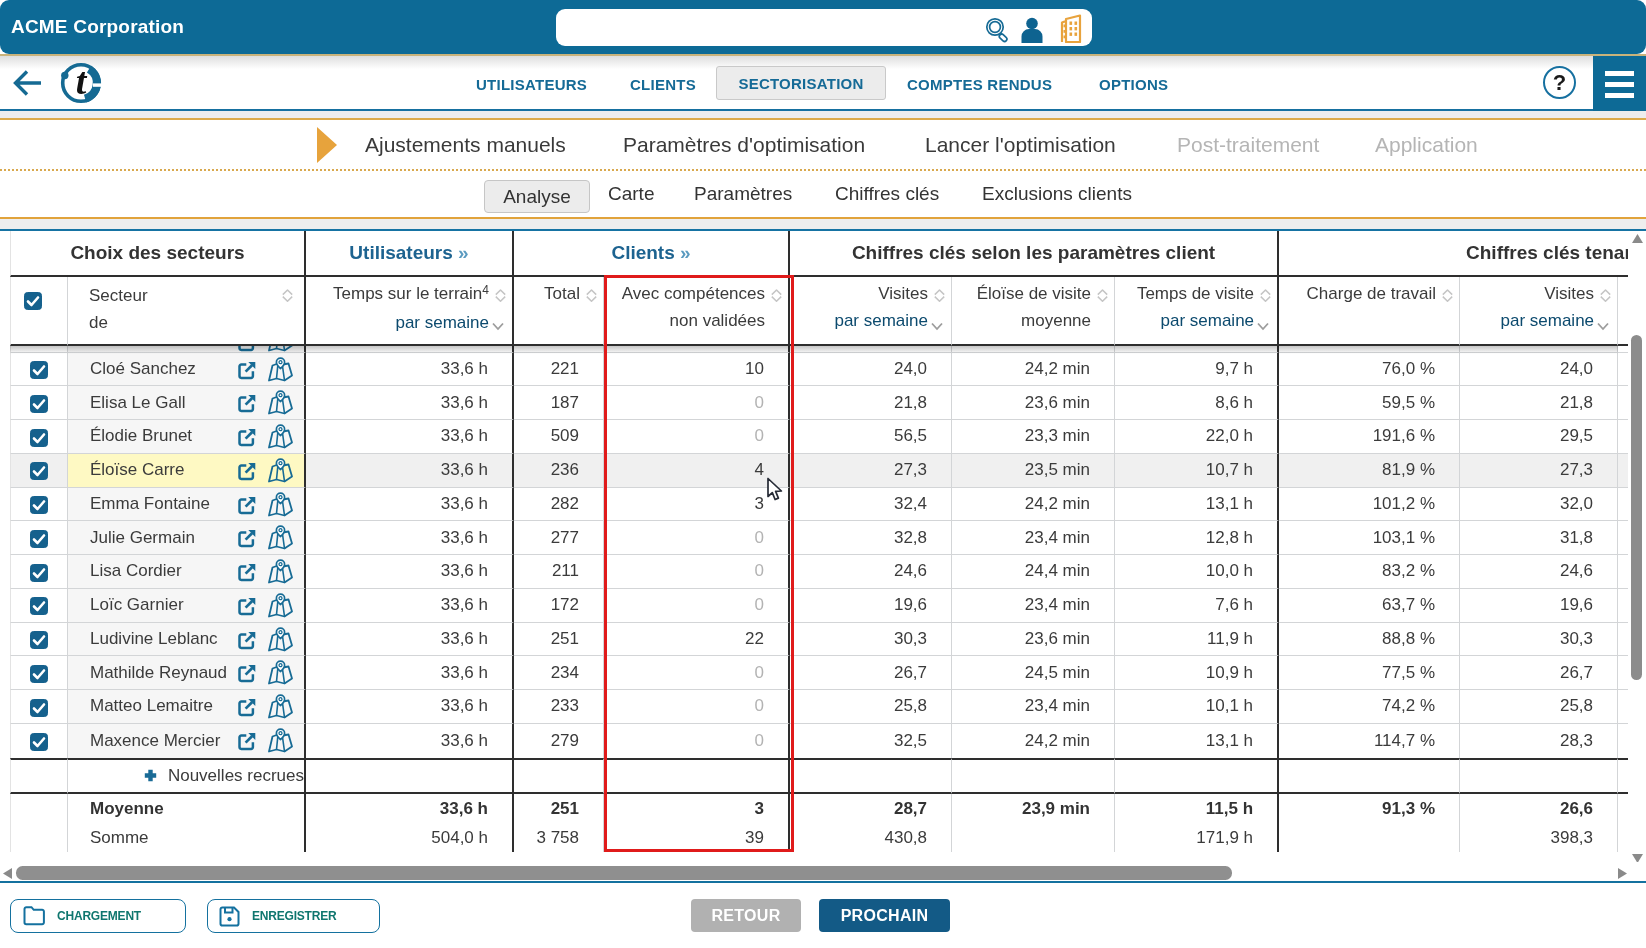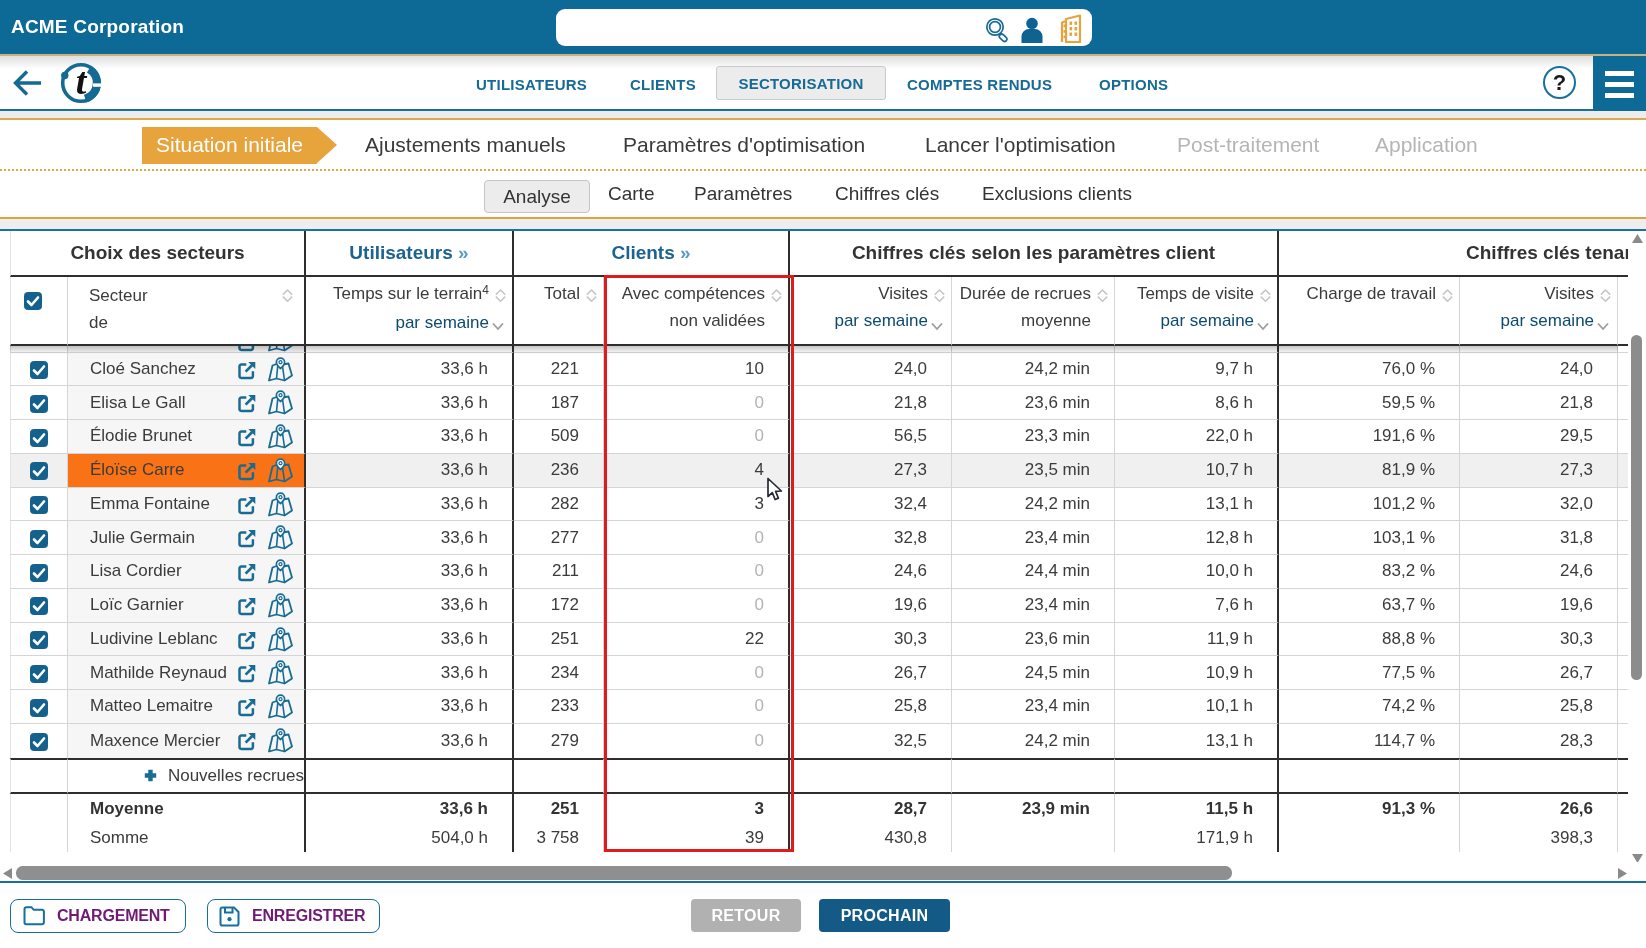--- a/index.html
+++ b/index.html
@@ -1,20 +1,20 @@
 <!DOCTYPE html>
 <html><head><meta charset="utf-8"><style>
 * { margin:0; padding:0; box-sizing:border-box; }
 html,body { width:1646px; height:948px; overflow:hidden; background:#fff;
   font-family:"Liberation Sans", sans-serif; }
 #page { position:relative; width:1646px; height:948px; }
 .abs { position:absolute; }
 
 
-#topbar { left:0; top:0; width:1646px; height:54px; background:#0d6a96; }
+#topbar { left:0; top:0; width:1646px; height:54px; background:#0d6a96;border-radius:9px; }
 #topbar .title { position:absolute; left:11px; top:16px; font-size:19px; font-weight:bold; color:#fff; letter-spacing:0.2px; }
 #search { position:absolute; left:556px; top:8.5px; width:536px; height:37px; background:#fff; border-radius:9px; }
 #search .stext { position:absolute; left:11px; top:7px; font-size:20px; letter-spacing:0.35px; color:#1b6d99; }
 #tanline { left:0; top:54px; width:1646px; height:2px; background:#c9b37b; }
 
 
 #navbar { left:0; top:56px; width:1646px; height:55px; background:#fff; border-bottom:2px solid #1670a0;
   background:linear-gradient(#dedede, #fff 13px); }
 .navlink { position:absolute; top:20px; font-size:15px; font-weight:bold; color:#156a96; letter-spacing:0.25px; }
 #sectochip { position:absolute; left:716px; top:10px; width:170px; height:34px; background:#ececec; border:1px solid #c9c9c9; border-radius:3px; text-align:center; line-height:33px; font-size:15px; font-weight:bold; color:#156a96; letter-spacing:0.25px; }
@@ -61,21 +61,21 @@
 
 tr.strip { height:7px; }
 tr.strip td { border-bottom:1px solid #d3d5d7; }
 tr.datarow { height:33.75px; }
 tr.datarow td { border-bottom:1px solid #d3d5d7; }
 td.cb { text-align:center; }
 tr td:first-child, tr th:first-child { border-left:1px solid #e3e3e3; }
 td.cb svg { vertical-align:middle; margin-top:2px; }
 td.name { position:relative; background:#f6f6f6; padding-left:22px; }
 tr.hl td { background:#f0f0f0; }
-tr.hl td.name { background:#f97316; }
+tr.hl td.name { background:#fef9c3; }
 .ic1 { position:absolute; left:169px; top:7px; }
 .ic2 { position:absolute; left:199px; top:4px; }
 tr.datarow td, tr.sumrow td { text-align:right; padding-right:24px; }
 tr.datarow td.name { text-align:left; padding-right:0;margin-top:28px; }
 tr.datarow td.cb, tr.sumrow td.cb { text-align:center; padding-right:0; }
 td.cb { padding:0; }
 .z { color:#b3b3b3; }
 .b { font-weight:bold; color:#333; }
 tr.recrues { height:36.5px; }
 tr.datarow.lastd td { border-bottom:none; }
@@ -88,21 +88,21 @@
 #hshadow { left:10px; top:345.5px; width:1608px; height:8px; background:linear-gradient(rgba(0,0,0,0.22), rgba(0,0,0,0)); }
 #redbox { left:604px; top:274.5px; width:190px; height:577px; border:3px solid #e01b1b; }
 #vscroll { left:1628px; top:230.5px; width:18px; height:637.5px; background:#fff; }
 #vthumb { position:absolute; left:2.5px; top:104px; width:11px; height:345px; background:#8c8c8c; border-radius:5.5px; }
 #hsb { left:0; top:862px; width:1646px; height:19px; background:#fff; }
 #hthumb { position:absolute; left:16px; top:4px; width:1216px; height:13.5px; background:#8f8f8f; border-radius:6.5px; }
 #blueline2 { left:0; top:881px; width:1646px; height:2px; background:#14719f; }
 
 
 #bottombar { left:0; top:883px; width:1646px; height:65px; background:#fff; }
-.obtn { position:absolute; top:16px; height:34px; border:1.5px solid #14719f; border-radius:8px; color:#701a75; font-size:16px; font-weight:bold; letter-spacing:-0.2px; display:flex; align-items:center; }
+.obtn { position:absolute; top:16px; height:34px; border:1.5px solid #14719f; border-radius:8px; color:#0f766e; font-size:12px; font-weight:bold; letter-spacing:-0.2px; display:flex; align-items:center; }
 .fbtn { position:absolute; top:16px; height:33px; border-radius:4px; color:#fff; font-size:16px; font-weight:bold; text-align:center; letter-spacing:0.3px; }
 </style></head><body>
 <div id="page">
 
 <div class="abs" id="topbar">
   <span class="title">ACME Corporation</span>
   <div id="search">
     <svg style="position:absolute;left:426px;top:6px" width="30" height="28" viewBox="0 0 30 28">
       <circle cx="13" cy="12" r="8.2" fill="none" stroke="#176b95" stroke-width="1.7"></circle>
       <circle cx="13" cy="12" r="5.4" fill="none" stroke="#176b95" stroke-width="1.7"></circle>
@@ -150,21 +150,20 @@
   <div id="burger">
         <div style="top:15px"></div>
         <div style="top:26px"></div>
         <div style="top:37px"></div>
       </div>
 </div>
 
 <div class="abs" id="graystrip1"></div>
 <div class="abs" id="amberline1"></div>
 <div class="abs" id="steps">
-  <div id="chip1">Situation initiale</div>
       <div id="chip1arrow"></div>
   <span class="step" style="left:365px">Ajustements manuels</span>
   <span class="step" style="left:623px">Paramètres d'optimisation</span>
   <span class="step" style="left:925px">Lancer l'optimisation</span>
   <span class="step stepgray" style="left:1177px">Post-traitement</span>
   <span class="step stepgray" style="left:1375px">Application</span>
 </div>
 <div class="abs" id="subtabs">
   <div id="antab">Analyse</div>
   <span class="subtab" style="left:608px">Carte</span>
@@ -252,21 +251,21 @@
               <span class="sd"><svg width="15" height="17" viewBox="0 0 15 17">
                   <path d="M2.8 7.6 L7.5 3 L12.2 7.6" fill="none" stroke="#c5c5c5" stroke-width="1.5" stroke-linejoin="round"></path>
                   <path d="M2.8 9.6 L7.5 14.2 L12.2 9.6" fill="none" stroke="#c5c5c5" stroke-width="1.5" stroke-linejoin="round"></path>
                 </svg></span>
               <span class="ct"><svg width="14" height="9" viewBox="0 0 14 9">
                   <path d="M2 1.5 L7 7 L12 1.5" fill="none" stroke="#9d9d9d" stroke-width="1.8"></path>
                 </svg></span>
             </td>
   <td class="lb" style="position:relative">
               <div class="hc">
-                <div>Durée de recrues</div>
+                <div>Éloïse de visite</div>
                 <div class="">moyenne</div>
               </div>
               <span class="sd"><svg width="15" height="17" viewBox="0 0 15 17">
                   <path d="M2.8 7.6 L7.5 3 L12.2 7.6" fill="none" stroke="#c5c5c5" stroke-width="1.5" stroke-linejoin="round"></path>
                   <path d="M2.8 9.6 L7.5 14.2 L12.2 9.6" fill="none" stroke="#c5c5c5" stroke-width="1.5" stroke-linejoin="round"></path>
                 </svg></span>
             </td>
   <td class="gb" style="position:relative">
               <div class="hc">
                 <div>Temps de visite</div>

